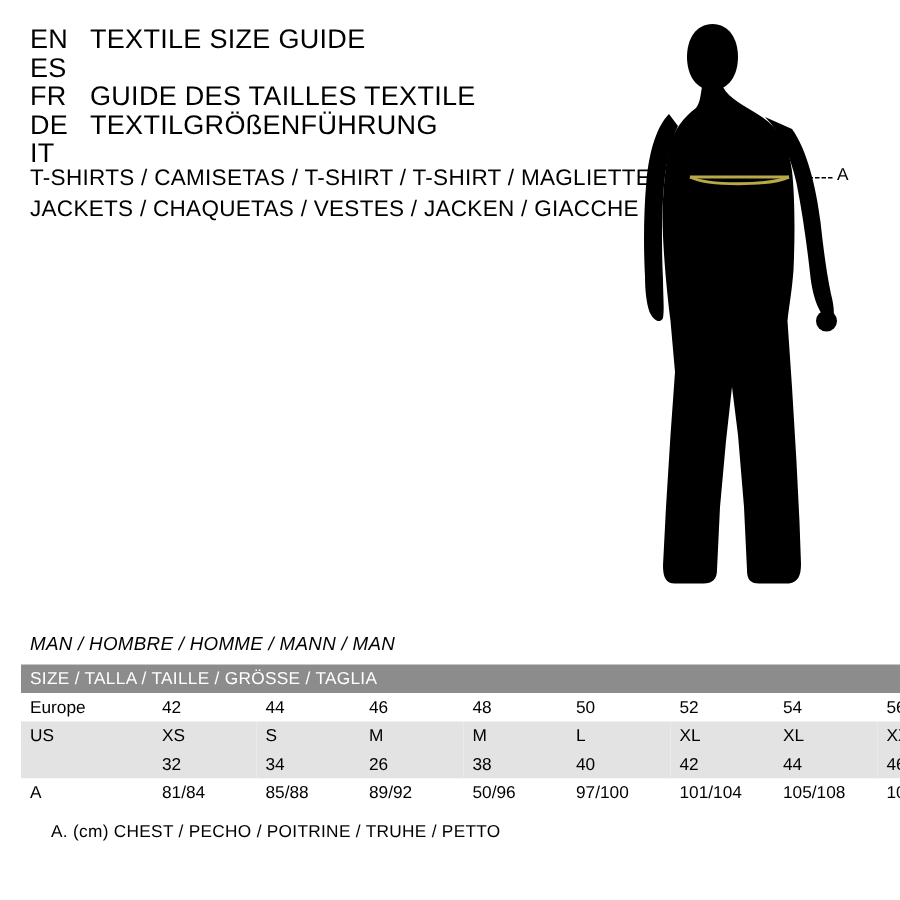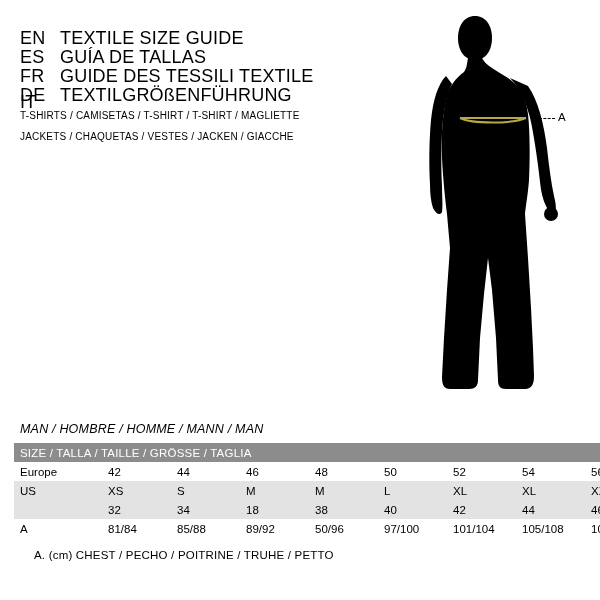--- a/index.html
+++ b/index.html
@@ -35,32 +35,31 @@
     font-size: 18px;
     letter-spacing: 0.2px;
   }
   .lang-code {
     width: 40px;
     flex: 0 0 40px;
   }
   .lang-text {
     flex: 1 1 auto;
     white-space: nowrap;
-    margin-top: 12px;
   }
 
   
   .cat-block {
     position: absolute;
     left: 20px;
     top: 110px;
     width: 430px;
   }
   .cat-line {
-    font-size: 10px;
+    font-size: 15px;
     letter-spacing: 0.2px;
     height: 21px;
     white-space: nowrap;
   }
 
   
   .figure-wrap {
     position: absolute;
     left: 400px;
     top: 8px;
@@ -143,25 +142,24 @@
 
 <div class="page">
 
   <div class="lang-block">
     <div class="lang-row">
       <span class="lang-code">EN</span>
       <span class="lang-text">TEXTILE SIZE GUIDE</span>
     </div>
     <div class="lang-row">
       <span class="lang-code">ES</span>
-      <span class="lang-text">GUÍA DE TALLAS</span>
     </div>
     <div class="lang-row">
       <span class="lang-code">FR</span>
-      <span class="lang-text">GUIDE DES TESSILI TEXTILE</span>
+      <span class="lang-text">GUIDE DES TAILLES TEXTILE</span>
     </div>
     <div class="lang-row">
       <span class="lang-code">DE</span>
       <span class="lang-text">TEXTILGRÖßENFÜHRUNG</span>
     </div>
     <div class="lang-row">
       <span class="lang-code">IT</span>
     </div>
   </div>
 
@@ -254,21 +252,21 @@
         <td>M</td>
         <td>L</td>
         <td>XL</td>
         <td>XL</td>
         <td>XXL</td>
       </tr>
       <tr class="row-shade">
         <td></td>
         <td>32</td>
         <td>34</td>
-        <td>18</td>
+        <td>26</td>
         <td>38</td>
         <td>40</td>
         <td>42</td>
         <td>44</td>
         <td>46</td>
       </tr>
       <tr class="row-light">
         <td>A</td>
         <td>81/84</td>
         <td>85/88</td>

